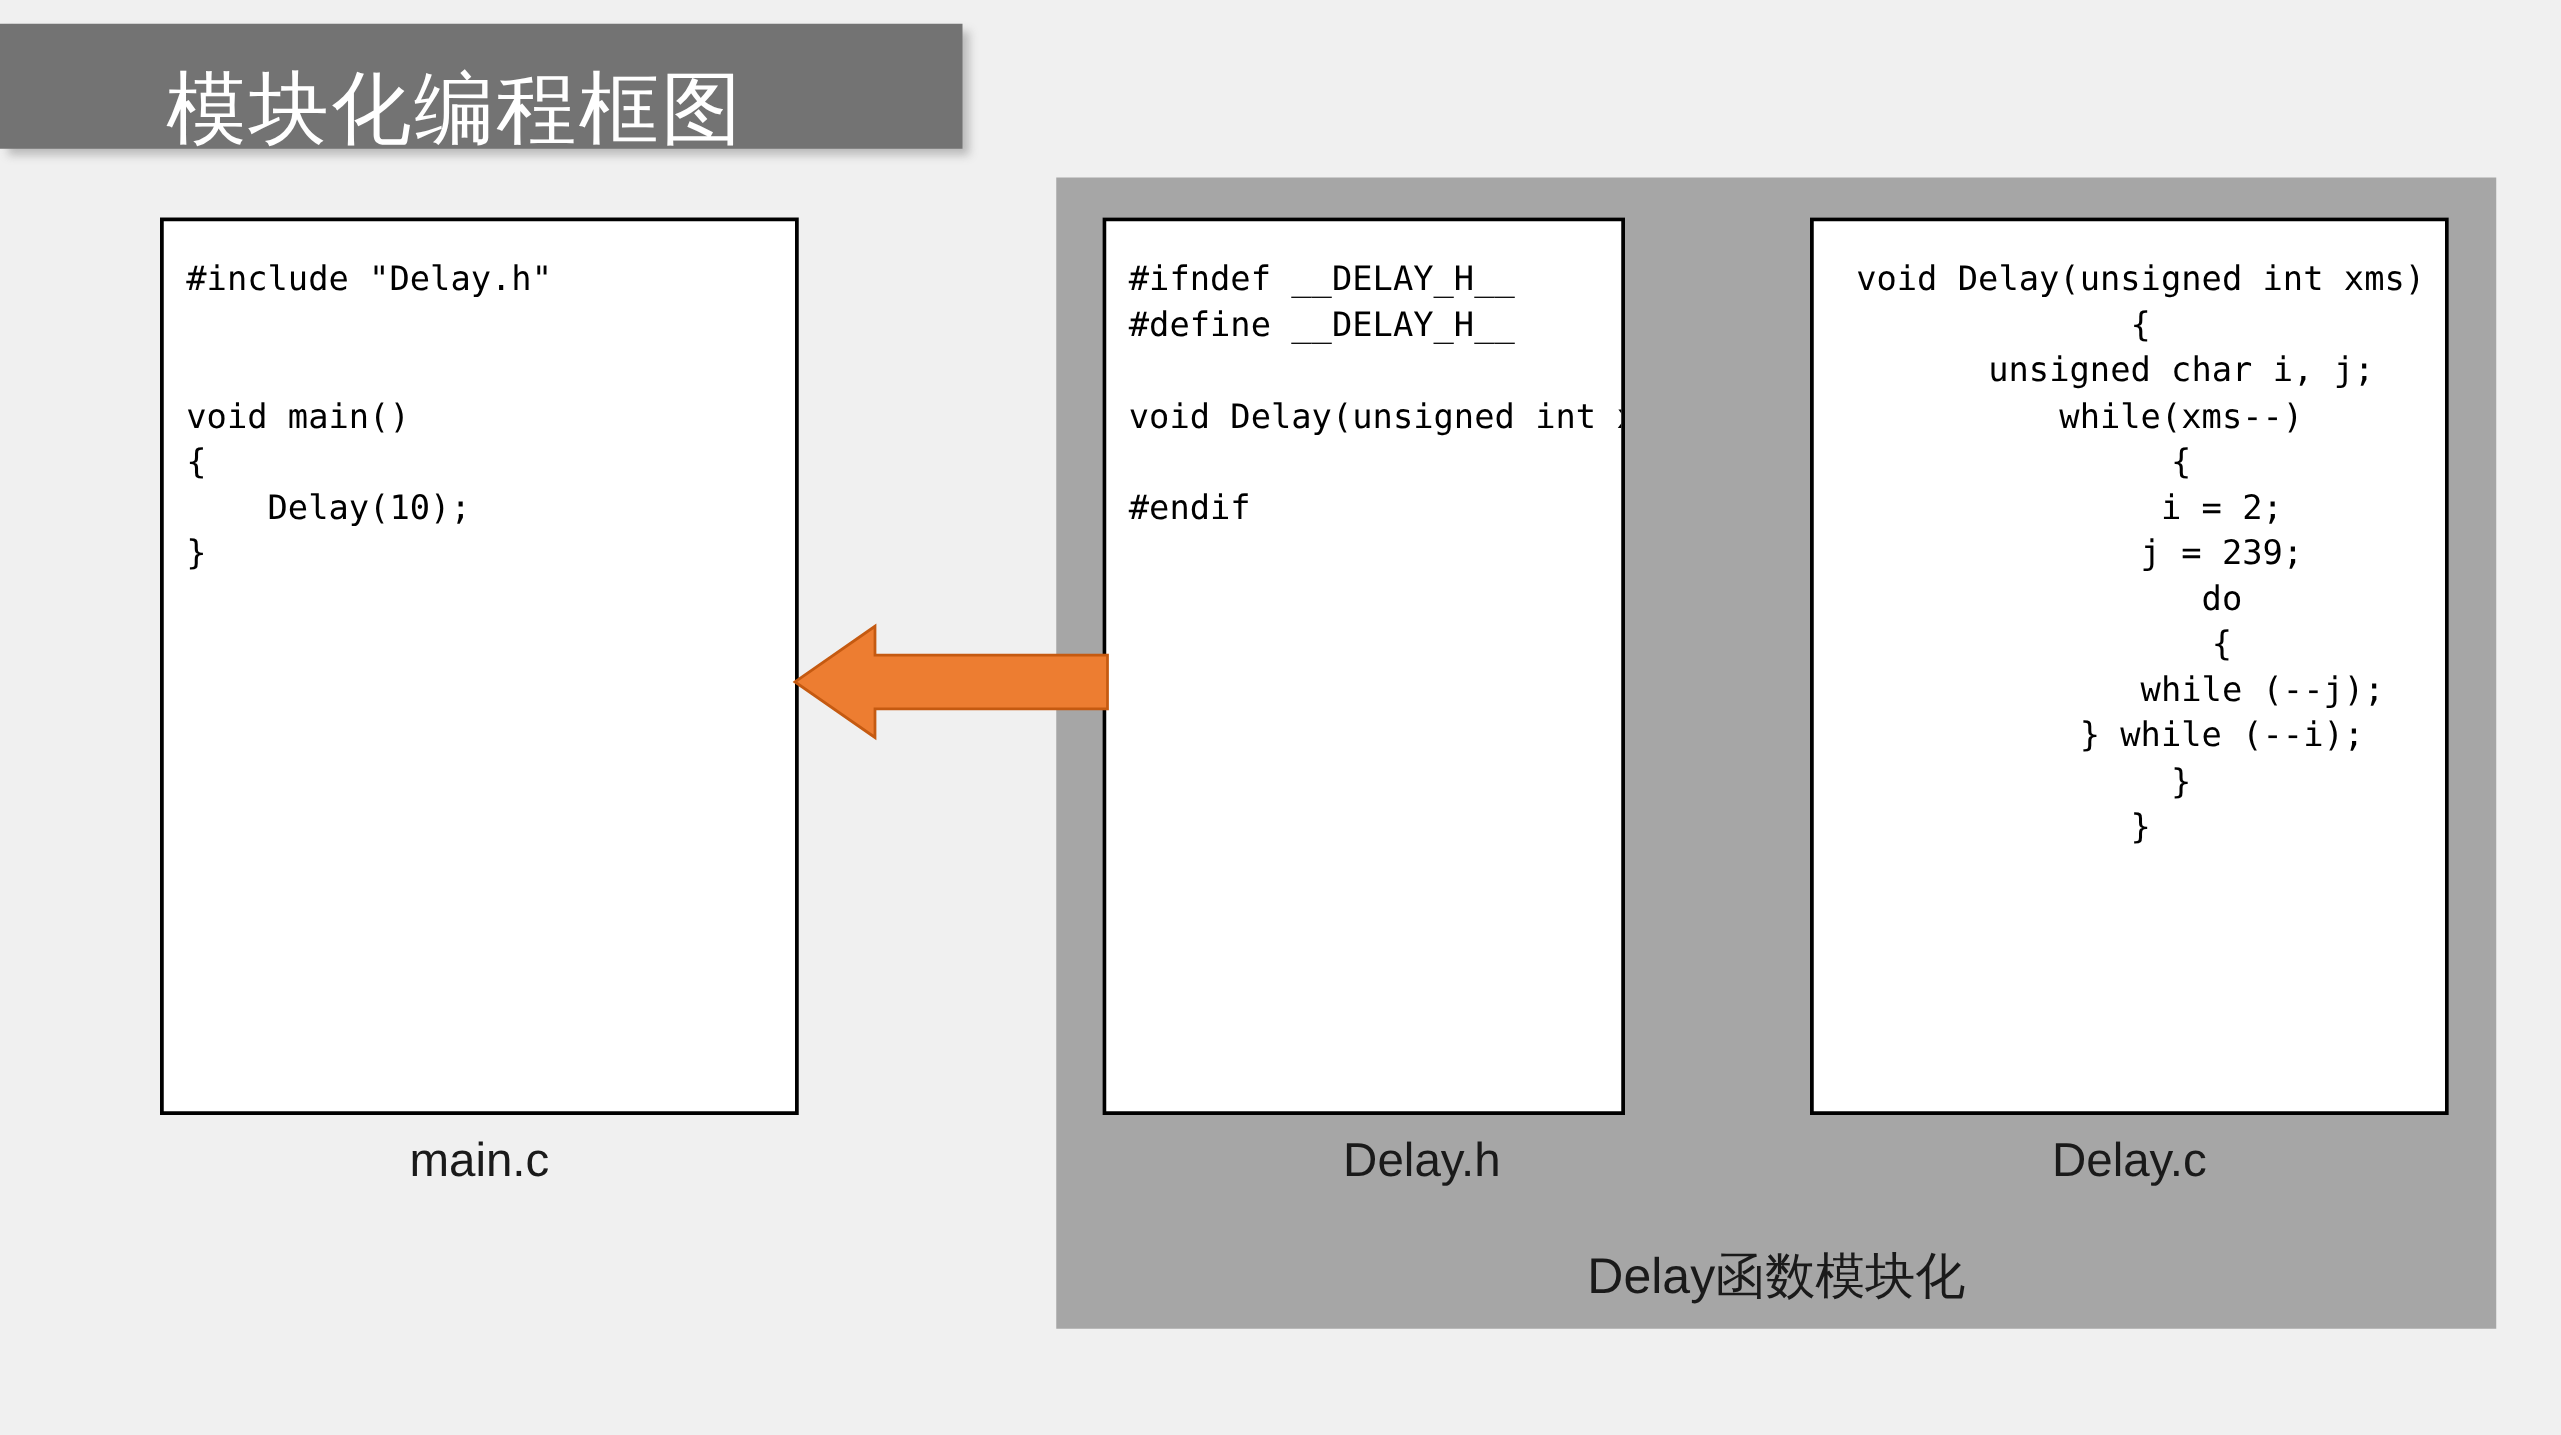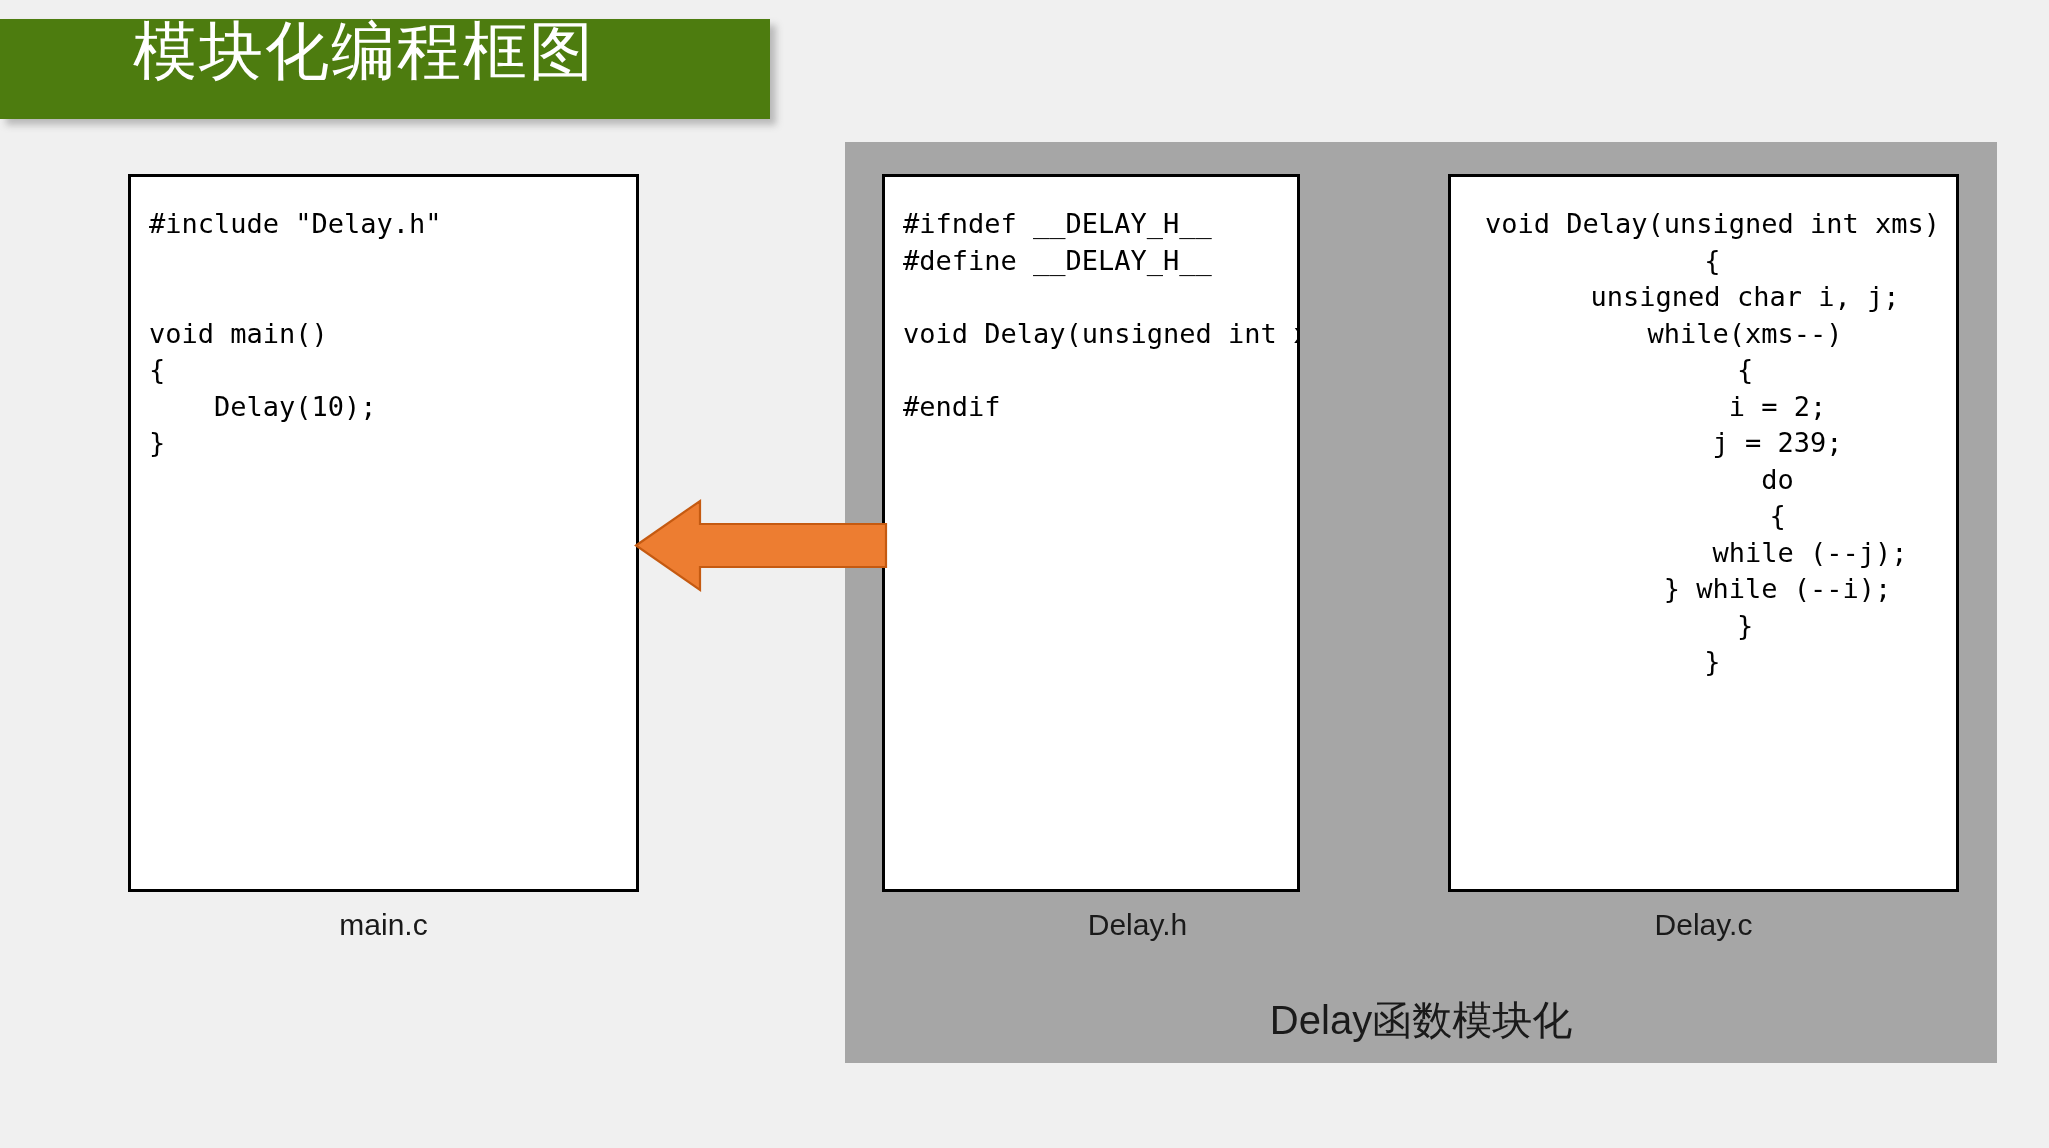--- a/index.html
+++ b/index.html
@@ -22,24 +22,24 @@
     background: #f0f0f0;
   }
 
   
   .title-banner {
     position: absolute;
     left: 0px;
     top: 19px;
     width: 770px;
     height: 100px;
-    background: #4d7c0f;
+    background: #737373;
     box-shadow: 6px 6px 7px rgba(120,120,120,0.45);
     display: flex;
-    align-items: flex-start;
+    align-items: flex-end;
     box-sizing: border-box;
   }
   .title-text {
     color: #ffffff;
     font-size: 64px;
     font-weight: 400;
     letter-spacing: 2px;
     line-height: 1;
     padding-left: 133px;
     font-family: "Liberation Sans", sans-serif;
@@ -103,21 +103,21 @@
     width: 1152px;
     height: 921px;
     background: #A6A6A6;
     box-sizing: border-box;
   }
 
   
   .caption {
     position: absolute;
     font-family: "Liberation Sans", sans-serif;
-    font-size: 30px;
+    font-size: 38px;
     color: #1a1a1a;
     white-space: nowrap;
     text-align: center;
   }
   #cap-main {
     left: 128px;
     top: 908px;
     width: 511px;
   }
   #cap-delay-h {

